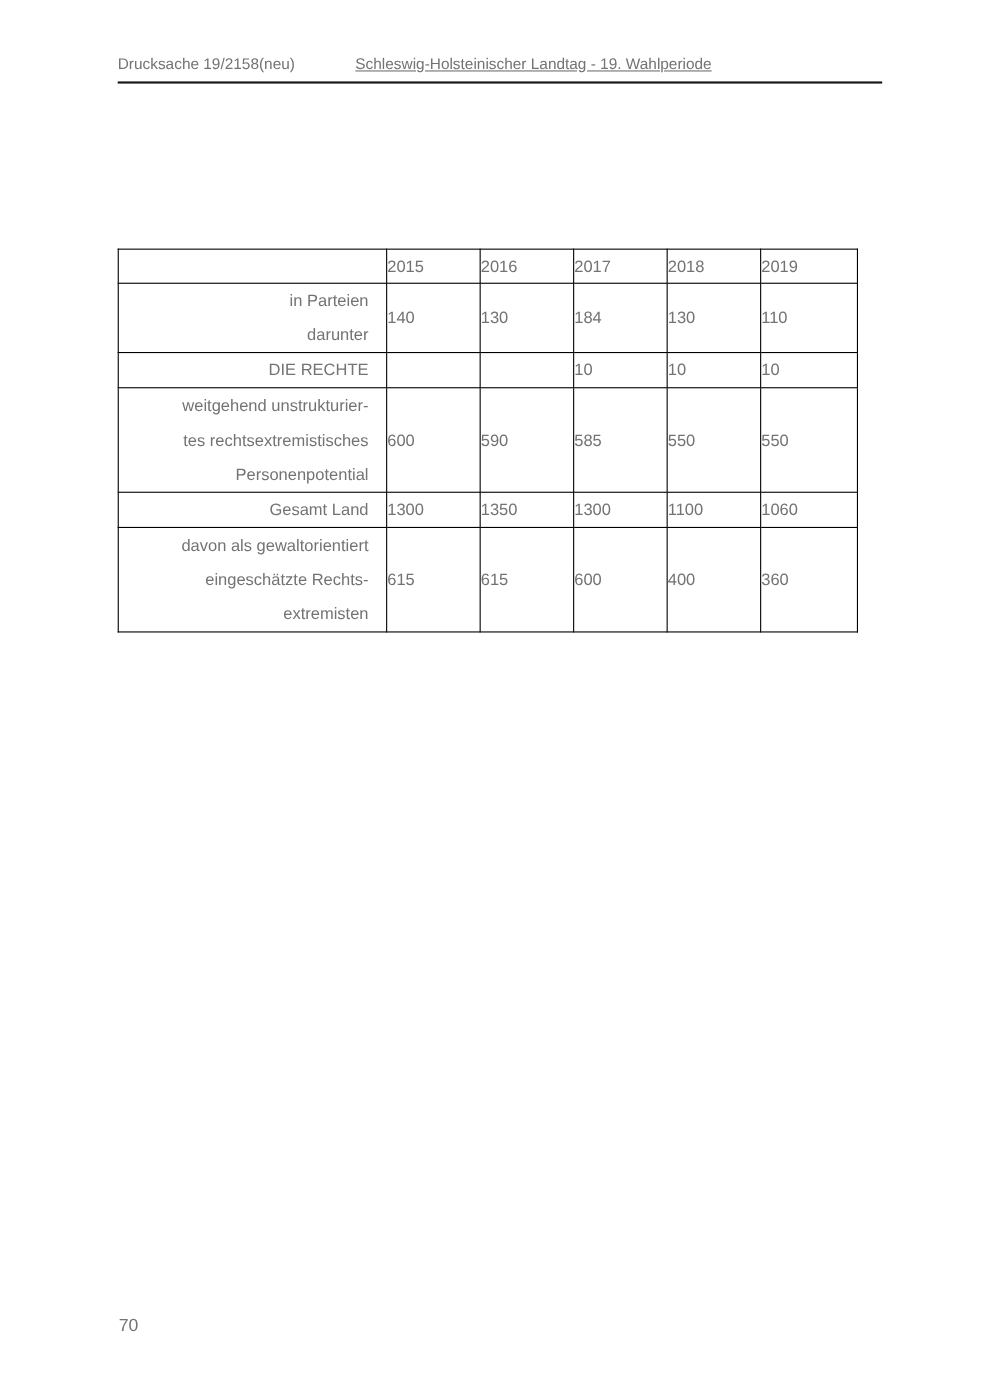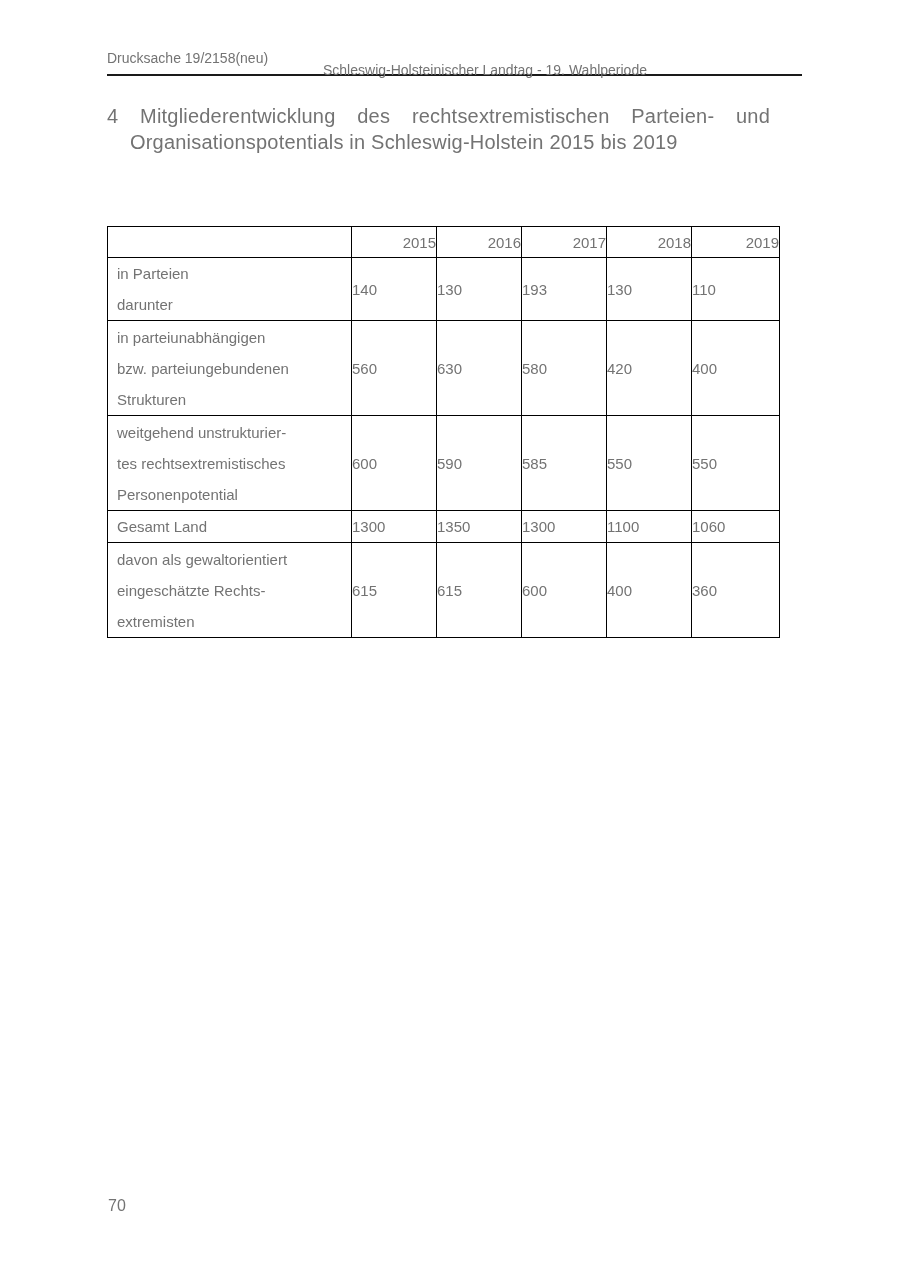--- a/index.html
+++ b/index.html
@@ -18,21 +18,21 @@
     position: absolute;
     left: 107px;
     top: 48px;
     width: 695px;
     border-bottom: 2px solid #1a1a1a;
     padding-bottom: 6px;
     font-size: 14px;
     line-height: 20px;
   }
   .doc-header .hdr-left { display: inline-block; }
-  .doc-header .hdr-right { position: absolute; left: 216px; top: 12px; }
+  .doc-header .hdr-right { position: absolute; left: 216px; top: 0; text-decoration: underline; }
 
   
   .doc-title {
     position: absolute;
     left: 107px;
     top: 103px;
     width: 663px;
     font-size: 20px;
     line-height: 26px;
     letter-spacing: 0.2px;
@@ -50,25 +50,25 @@
     table-layout: fixed;
   }
   .member-table th, .member-table td {
     border: 1px solid #000;
     font-size: 15px;
     font-weight: normal;
     padding: 0;
     vertical-align: middle;
   }
   .member-table thead tr { height: 31px; }
-  .member-table thead th { text-align: right; }
+  .member-table thead th { text-align: left; }
   .member-table tr.lines-1 { height: 32px; }
   .member-table tr.lines-2 { height: 62px; }
   .member-table tr.lines-3 { height: 95px; }
-  .member-table td.label-cell { text-align: left; padding-left: 9px; padding-right: 4px; }
+  .member-table td.label-cell { text-align: right; padding-left: 9px; padding-right: 16px; }
   .member-table .label-line { line-height: 31px; white-space: nowrap; }
   .member-table td.value-cell { text-align: left; }
 
   
   .page-footer {
     position: absolute;
     left: 108px;
     top: 1196px;
     font-size: 16px;
     line-height: 20px;
@@ -77,24 +77,20 @@
 </head>
 <body>
 
 <div class="page">
 
   <div class="doc-header">
     <span class="hdr-left">Drucksache 19/2158(neu)</span>
     <span class="hdr-right">Schleswig-Holsteinischer Landtag - 19. Wahlperiode</span>
   </div>
 
-  <div class="doc-title">
-    <div class="title-line1">4 Mitgliederentwicklung des rechtsextremistischen Parteien- und</div>
-    <div class="title-line2">Organisationspotentials in Schleswig-Holstein 2015 bis 2019</div>
-  </div>
 
   <table class="member-table">
     <colgroup>
       <col style="width:244px">
       <col style="width:85px">
       <col style="width:85px">
       <col style="width:85px">
       <col style="width:85px">
       <col style="width:88px">
     </colgroup>
@@ -109,35 +105,33 @@
         </tr>
     </thead>
     <tbody id="table-body">
         <tr class="lines-2">
           <td class="label-cell">
             <div class="label-line">in Parteien</div>
             <div class="label-line">darunter</div>
           </td>
           <td class="value-cell">140</td>
           <td class="value-cell">130</td>
-          <td class="value-cell">193</td>
+          <td class="value-cell">184</td>
           <td class="value-cell">130</td>
           <td class="value-cell">110</td>
         </tr>
-        <tr class="lines-3">
+        <tr class="lines-1">
           <td class="label-cell">
-            <div class="label-line">in parteiunabhängigen</div>
-            <div class="label-line">bzw. parteiungebundenen</div>
-            <div class="label-line">Strukturen</div>
+            <div class="label-line">DIE RECHTE</div>
           </td>
-          <td class="value-cell">560</td>
-          <td class="value-cell">630</td>
-          <td class="value-cell">580</td>
-          <td class="value-cell">420</td>
-          <td class="value-cell">400</td>
+          <td class="value-cell"></td>
+          <td class="value-cell"></td>
+          <td class="value-cell">10</td>
+          <td class="value-cell">10</td>
+          <td class="value-cell">10</td>
         </tr>
         <tr class="lines-3">
           <td class="label-cell">
             <div class="label-line">weitgehend unstrukturier-</div>
             <div class="label-line">tes rechtsextremistisches</div>
             <div class="label-line">Personenpotential</div>
           </td>
           <td class="value-cell">600</td>
           <td class="value-cell">590</td>
           <td class="value-cell">585</td>

